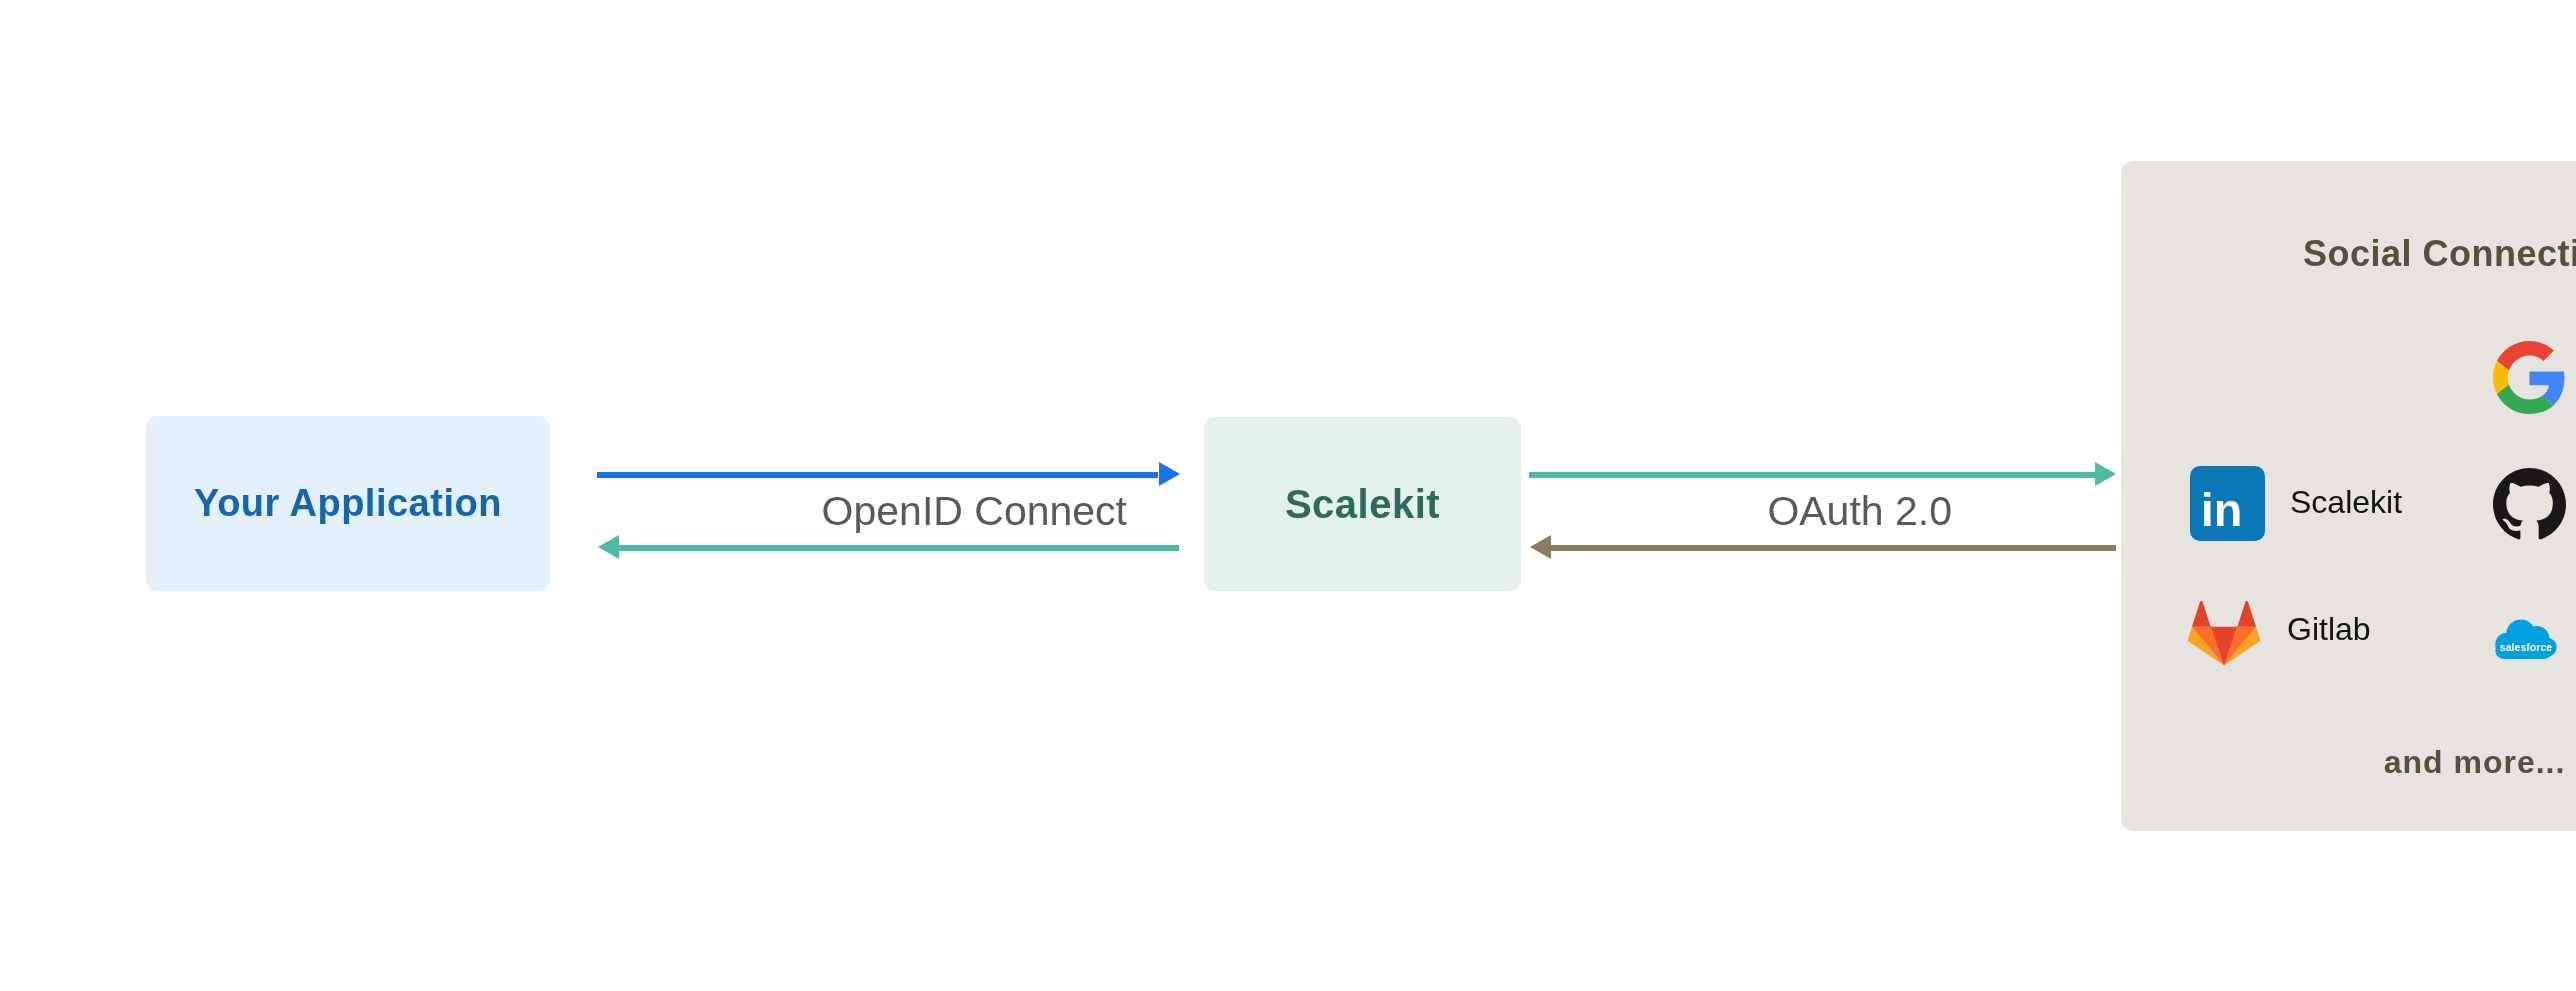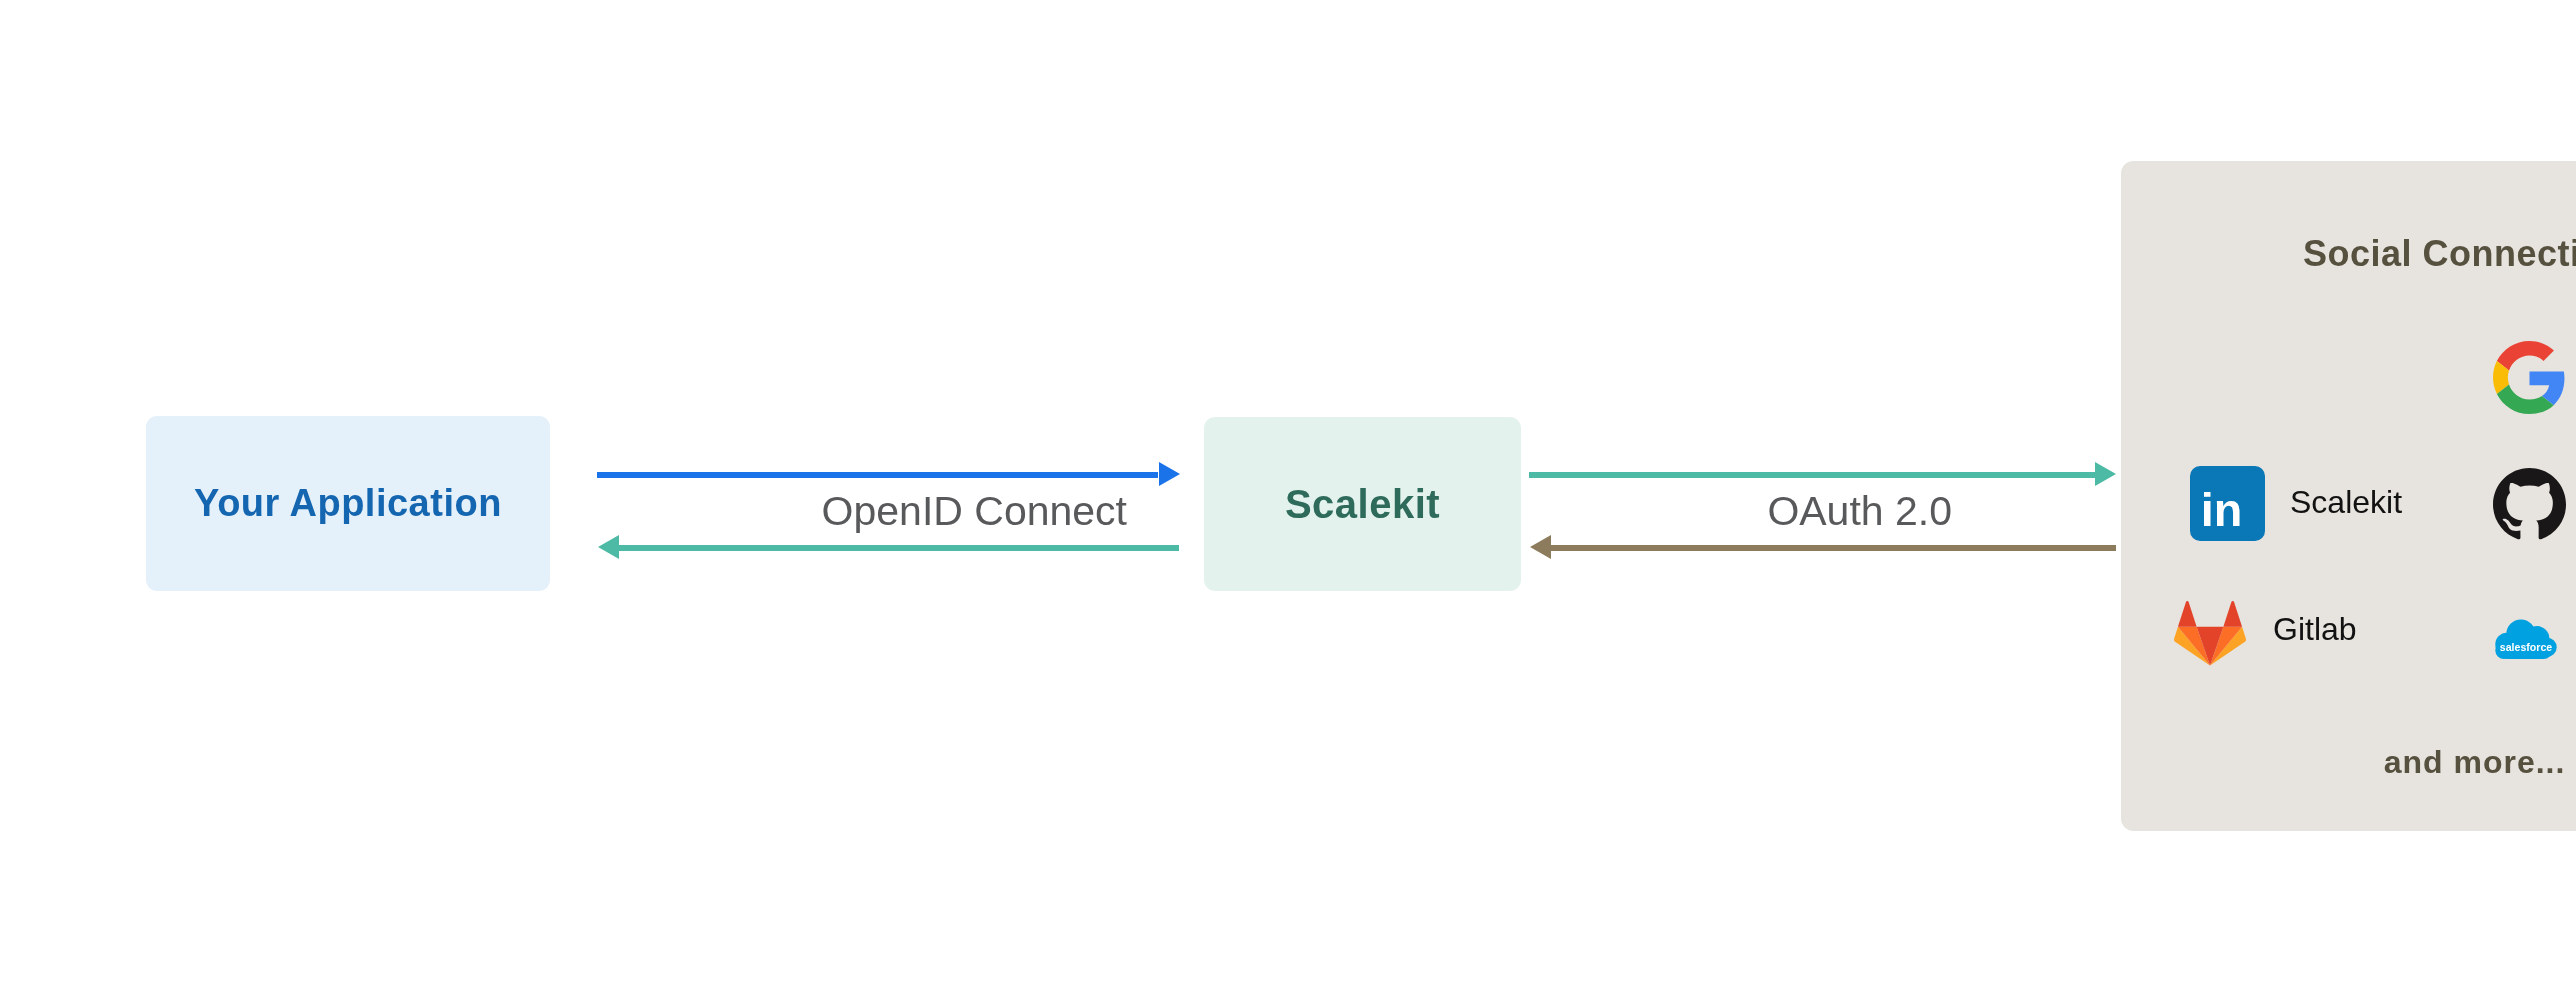--- a/index.html
+++ b/index.html
@@ -110,21 +110,21 @@
     </div>
     <div class="provider" style="left:370px;top:303px;">
       <span class="picon">
         <svg width="73" height="73" viewBox="0 0 16 16" aria-hidden="true">
           <path fill="#191717" d="M8 0C3.58 0 0 3.58 0 8c0 3.54 2.29 6.53 5.47 7.59.4.07.55-.17.55-.38 0-.19-.01-.82-.01-1.49-2.01.37-2.53-.49-2.69-.94-.09-.23-.48-.94-.82-1.13-.28-.15-.68-.52-.01-.53.63-.01 1.08.58 1.23.82.72 1.21 1.87.87 2.33.66.07-.52.28-.87.51-1.07-1.78-.2-3.64-.89-3.64-3.95 0-.87.31-1.59.82-2.15-.08-.2-.36-1.02.08-2.12 0 0 .67-.21 2.2.82.64-.18 1.32-.27 2-.27.68 0 1.36.09 2 .27 1.53-1.04 2.2-.82 2.2-.82.44 1.1.16 1.92.08 2.12.51.56.82 1.27.82 2.15 0 3.07-1.87 3.75-3.65 3.95.29.25.54.73.54 1.48 0 1.07-.01 1.93-.01 2.2 0 .21.15.46.55.38A8.01 8.01 0 0 0 16 8c0-4.42-3.58-8-8-8z"></path>
         </svg>
       </span>
 
     </div>
 
-    <div class="provider" style="left:51px;top:430px;">
+    <div class="provider" style="left:65px;top:430px;">
       <span class="picon">
         <svg width="77" height="72" viewBox="0 0 512 470" aria-hidden="true">
           <path fill="#FCA326" d="M40 200 L14 281 a18 18 0 0 0 6.5 20 L256 460 Z"></path>
           <path fill="#FCA326" d="M472 200 L498 281 a18 18 0 0 1 -6.5 20 L256 460 Z"></path>
           <path fill="#FC6D26" d="M40 200 H166 L256 460 Z"></path>
           <path fill="#FC6D26" d="M472 200 H346 L256 460 Z"></path>
           <path fill="#E24329" d="M166 200 H346 L256 460 Z"></path>
           <path fill="#E24329" d="M40 200 H166 L112 33 a9.5 9.5 0 0 0 -18 0 Z"></path>
           <path fill="#E24329" d="M472 200 H346 L400 33 a9.5 9.5 0 0 1 18 0 Z"></path>
         </svg>

